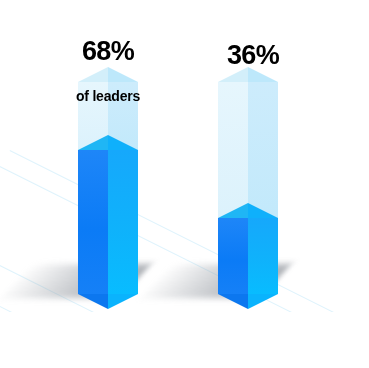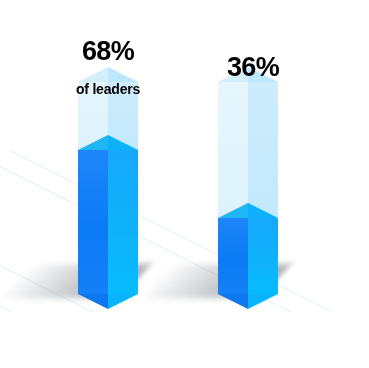--- a/index.html
+++ b/index.html
@@ -145,31 +145,31 @@
     white-space: nowrap;
   }
   .label .pct {
     display: block;
     font-size: 27px;
     font-weight: bold;
     letter-spacing: -0.6px;
   }
   .label .who {
     display: block;
-    margin-top: 17px;
+    margin-top: 24px;
     font-size: 14px;
     font-weight: bold;
     letter-spacing: -0.2px;
   }
 
   
   #col-leaders   { left: 78px;  }
   #col-employees { left: 218px; }
   #label-leaders   { left: 48px;  top: 38px; width: 120px; }
-  #label-employees { left: 188px; top: 54px; width: 130px; }
+  #label-employees { left: 188px; top: 42px; width: 130px; }
 </style>
 </head>
 <body>
 
 <div id="infographic">
 
   <div class="bg-lines">
     <div class="bg-line l1"></div>
     <div class="bg-line l2"></div>
     <div class="bg-line l3"></div>

